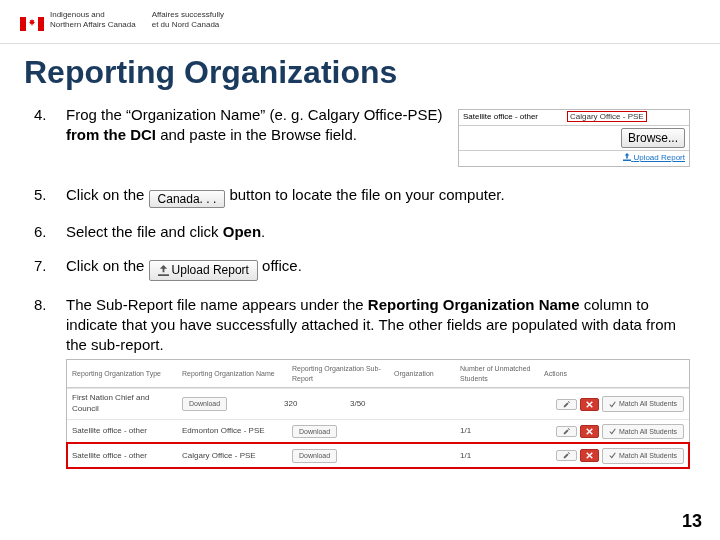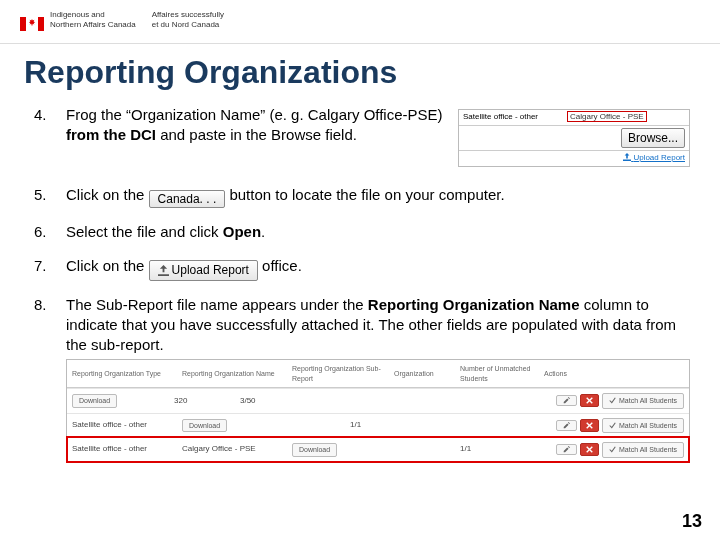--- a/index.html
+++ b/index.html
@@ -137,20 +137,21 @@
         <div class="thead">
           <div class="c1">Reporting Organization Type</div>
           <div class="c2">Reporting Organization Name</div>
           <div class="c3">Reporting Organization Sub-Report</div>
           <div class="c4">Organization</div>
           <div class="c5">Number of Unmatched Students</div>
           <div class="c6" style="justify-content:flex-start">Actions</div>
         </div>
         <div id="tbody">
             <div class="trow">
+              <div class="c1">First Nation Chief and Council</div>
               <div class="c3"><span class="pill">Download</span></div>
               <div class="c4">320</div>
               <div class="c5">3/50</div>
               <div class="c6">
                 <span class="pill">
                   <svg viewBox="0 0 10 10">
                     <path d="M1 7l5-5 2 2-5 5H1z M7 1l1-1 2 2-1 1z" fill="#666"></path>
                   </svg>
                 </span>
                 <span class="pill red">
@@ -158,20 +159,21 @@
                     <path d="M1 1l8 8M9 1L1 9" stroke="#fff" stroke-width="2"></path>
                   </svg>
                 </span>
                 <span class="pill match"><svg viewBox="0 0 10 10">
                     <path d="M1 5l3 3 5-7" stroke="#666" stroke-width="1.5" fill="none"></path>
                   </svg> Match All Students</span>
               </div>
             </div>
             <div class="trow">
               <div class="c1">Satellite office - other</div>
+              <div class="c2">Edmonton Office - PSE</div>
               <div class="c3"><span class="pill">Download</span></div>
               <div class="c4"></div>
               <div class="c5">1/1</div>
               <div class="c6">
                 <span class="pill">
                   <svg viewBox="0 0 10 10">
                     <path d="M1 7l5-5 2 2-5 5H1z M7 1l1-1 2 2-1 1z" fill="#666"></path>
                   </svg>
                 </span>
                 <span class="pill red">

